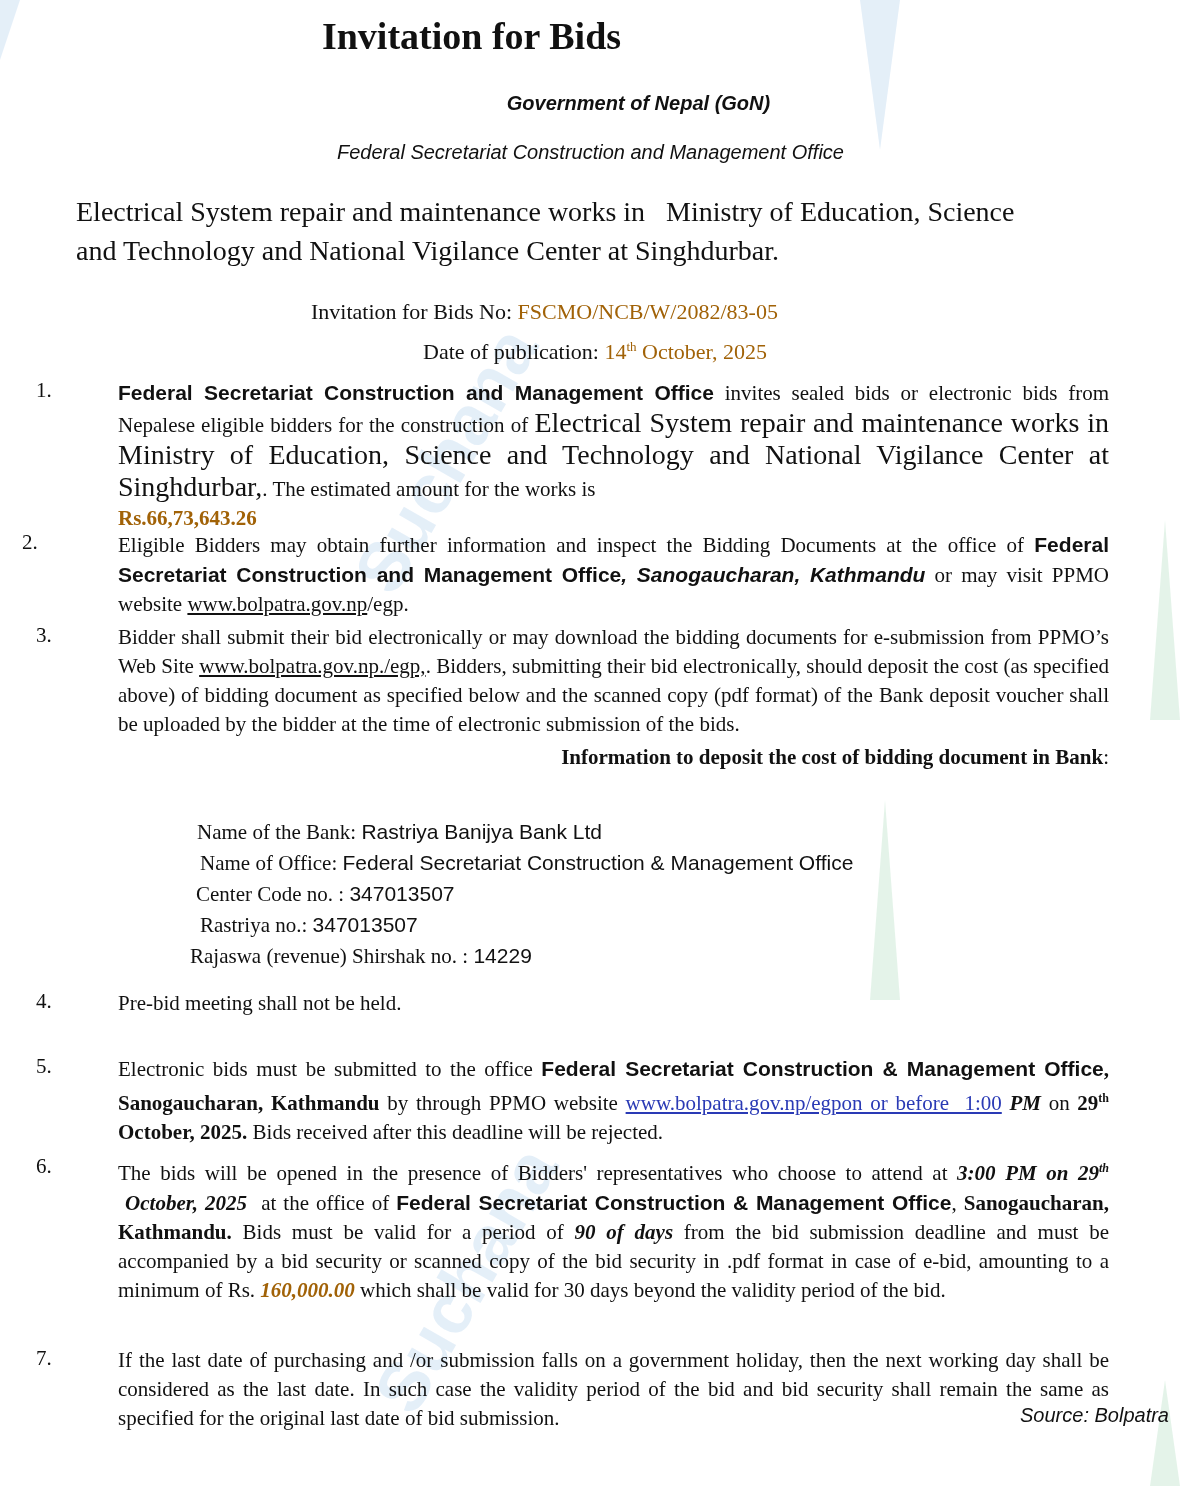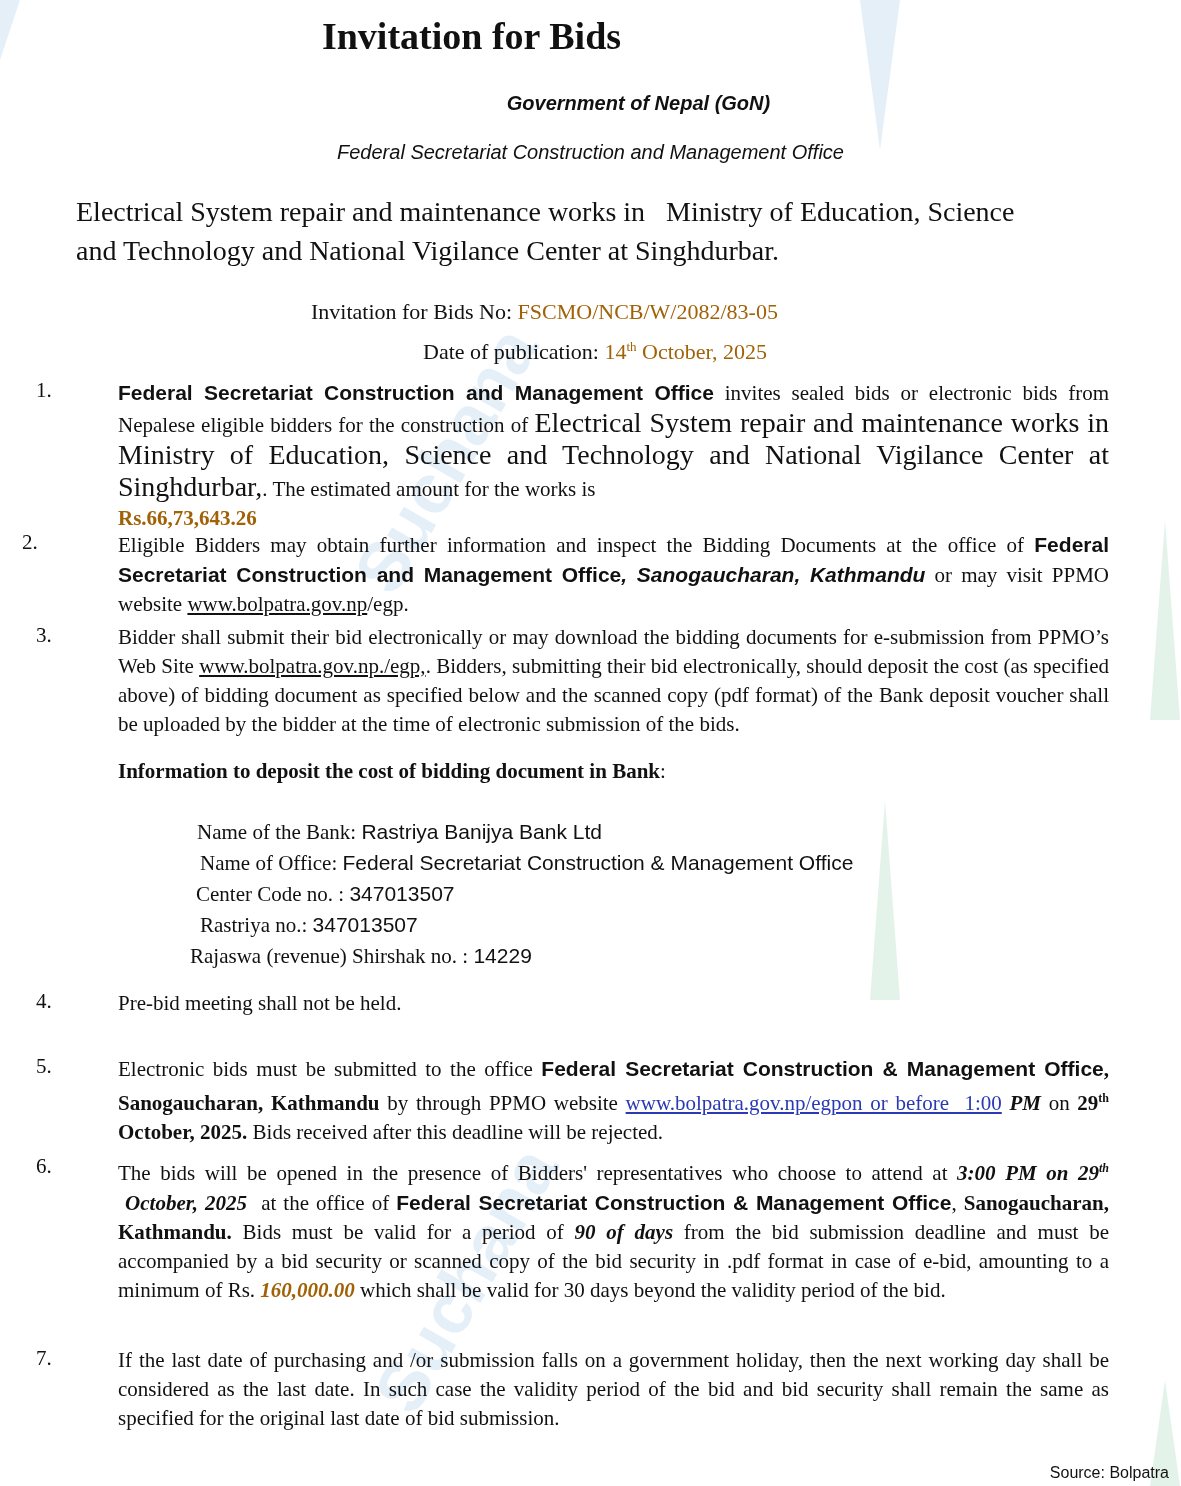--- a/index.html
+++ b/index.html
@@ -15,21 +15,21 @@
   .item { position:absolute; left:0; width:1181px; }
   .num { position:absolute; left:36px; font-size:21px; }
   .txt { position:absolute; left:118px; width:991px; font-size:21px; line-height:29px; text-align:justify; }
   .sans-b { font-family:"Liberation Sans", sans-serif; font-weight:bold; }
   .sans-bi { font-family:"Liberation Sans", sans-serif; font-weight:bold; font-style:italic; }
   .sans { font-family:"Liberation Sans", sans-serif; }
   .big { font-size:28px; }
   u.link { color:#111;margin-top:22px; }
   a.blue { color:#2a3ab5; text-decoration:underline; }
   .bank { position:absolute; font-size:21px; }
-  .source { position:absolute; top:1464px; right:12px; font-family:"Liberation Sans", sans-serif; font-size:16px; }
+  .source { position:absolute; top:1404px; right:12px; font-family:"Liberation Sans", sans-serif; font-style:italic; font-size:20px; }
 </style>
 </head>
 <body>
 
 <svg class="wm" style="left:860px;top:0;" width="40" height="150">
     <polygon points="0,0 40,0 20,150" fill="#6fa8dc"></polygon>
   </svg>
 <svg class="wm" style="left:0;top:0;" width="20" height="60">
     <polygon points="0,0 20,0 0,60" fill="#6fa8dc"></polygon>
   </svg>
@@ -66,21 +66,21 @@
   <div class="num" style="left:22px;">2.</div>
   <div class="txt">
     <span>Eligible Bidders may obtain further information and inspect the Bidding Documents at the office of </span><span class="sans-b">Federal Secretariat Construction and Management Office</span><span class="sans-bi">, Sanogaucharan, Kathmandu</span><span> or may visit PPMO website </span><u class="link">www.bolpatra.gov.np</u><span>/egp.</span>
   </div>
 </div>
 
 <div class="item" style="top:623px;">
   <div class="num">3.</div>
   <div class="txt">
     <span>Bidder shall submit their bid electronically or may download the bidding documents for e-submission from PPMO’s Web Site </span><u class="link">www.bolpatra.gov.np./egp,</u><span>. Bidders, submitting their bid electronically, should deposit the cost (as specified above) of bidding document as specified below and the scanned copy (pdf format) of the Bank deposit voucher shall be uploaded by the bidder at the time of electronic submission of the bids.</span>
-    <div style="margin-top:18px;text-align:left;"><b>Information to deposit the cost of bidding document in Bank</b><span>:</span></div>
+    <div style="margin-top:4px;text-align:right;"><b>Information to deposit the cost of bidding document in Bank</b><span>:</span></div>
   </div>
 </div>
 
 <div class="bank" style="top:820px;left:197px;"><span>Name of the Bank: </span><span class="sans">Rastriya Banijya Bank Ltd</span></div>
 <div class="bank" style="top:851px;left:200px;"><span>Name of Office: </span><span class="sans">Federal Secretariat Construction &amp; Management Office</span></div>
 <div class="bank" style="top:882px;left:196px;"><span>Center Code no. : </span><span class="sans">347013507</span></div>
 <div class="bank" style="top:913px;left:200px;"><span>Rastriya no.: </span><span class="sans">347013507</span></div>
 <div class="bank" style="top:944px;left:190px;"><span>Rajaswa (revenue) Shirshak no. : </span><span class="sans">14229</span></div>
 
 <div class="item" style="top:989px;">

